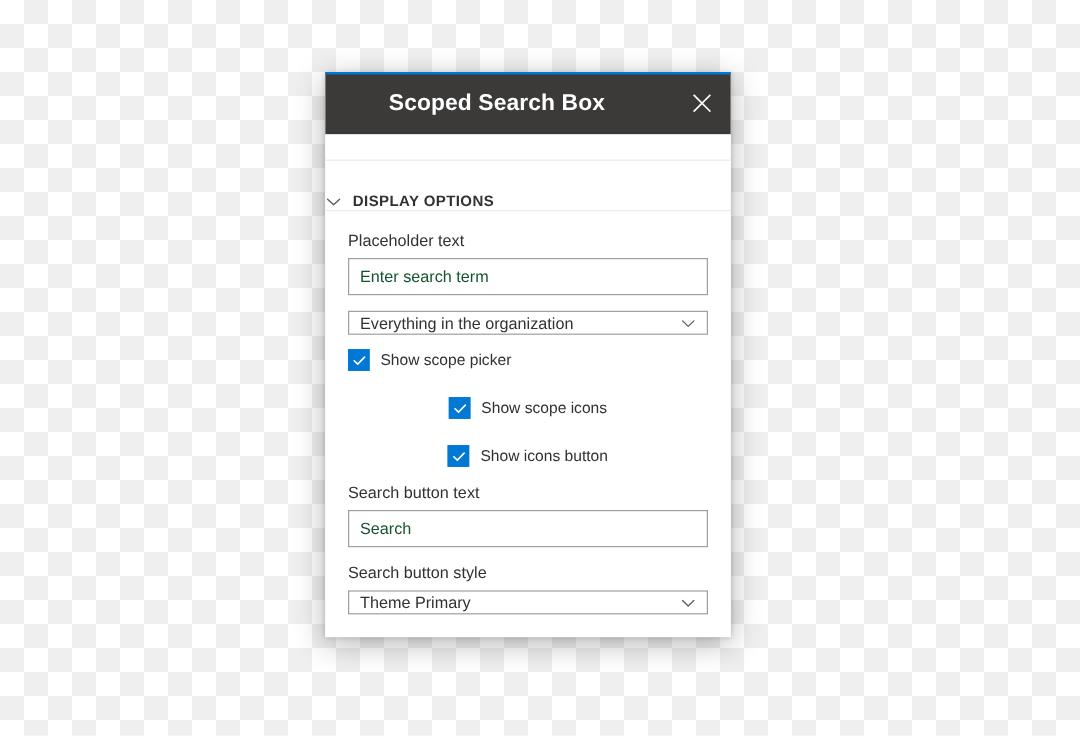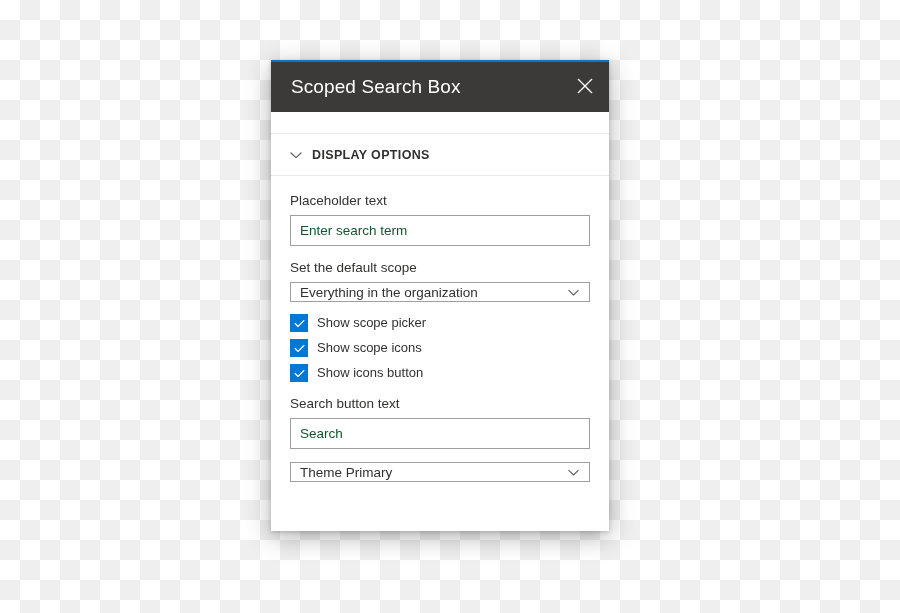--- a/index.html
+++ b/index.html
@@ -55,24 +55,25 @@
     height: 52px;
     background: #3b3a39;
     display: flex;
     align-items: center;
     padding: 0 0 0 20px;
     box-sizing: border-box;
   }
   .panel-title {
     color: #ffffff;
     font-size: 19px;
-    font-weight: 400;
+    font-weight: 700;
     letter-spacing: 0.1px;
     line-height: 1;
     white-space: nowrap;
+    margin-left: 33px;
   }
   .close-button {
     position: absolute;
     right: 0;
     top: 0;
     width: 48px;
     height: 52px;
     display: flex;
     align-items: center;
     justify-content: center;
@@ -92,22 +93,21 @@
 
   .spacer-top {
     height: 22px;
     border-bottom: 1px solid #edebe9;
     box-sizing: border-box;
   }
 
   .section-header {
     height: 42px;
     display: flex;
-    align-items: center;
-    padding-left: 18px;
+    align-items: flex-end;
     border-bottom: 1px solid #edebe9;
     box-sizing: border-box;
   }
   .chevron-small {
     width: 14px;
     height: 14px;
     margin-right: 9px;
     flex: 0 0 auto;
     display: block;
   }
@@ -171,21 +171,21 @@
 
   
   .checkbox-list { margin: 0; padding: 0; }
   .checkbox-row {
     display: flex;
     align-items: center;
     height: 24px;
     margin-bottom: 0;
     cursor: pointer;
   }
-  .checkbox-row + .checkbox-row { margin-top: 1px; }
+  .checkbox-row + .checkbox-row { margin-top: 16px; justify-content: center; }
   .cb-box {
     width: 18px;
     height: 18px;
     background: #0078d4;
     border: 1px solid #0078d4;
     box-sizing: border-box;
     display: flex;
     align-items: center;
     justify-content: center;
     flex: 0 0 auto;
@@ -233,21 +233,20 @@
         <span class="section-title">DISPLAY OPTIONS</span>
       </div>
 
       <div class="fields">
 
         <div class="field-label">Placeholder text</div>
         <div class="text-input">
           <span>Enter search term</span>
         </div>
 
-        <div class="field-label">Set the default scope</div>
         <div class="dropdown">
           <span class="dd-text">Everything in the organization</span>
           <span class="dd-chevron">
             <svg width="13" height="13" viewBox="0 0 13 13" aria-hidden="true">
               <path d="M1.8 4.4 L6.5 9 L11.2 4.4" stroke="#605e5c" stroke-width="1.1" fill="none" stroke-linecap="round" stroke-linejoin="round"></path>
             </svg>
           </span>
         </div>
 
         <div class="gap-after-dropdown"></div>
@@ -283,20 +282,21 @@
 
         </div>
 
         <div class="section-gap"></div>
 
         <div class="field-label">Search button text</div>
         <div class="text-input">
           <span>Search</span>
         </div>
 
+        <div class="field-label">Search button style</div>
         <div class="dropdown">
           <span class="dd-text">Theme Primary</span>
           <span class="dd-chevron">
             <svg width="13" height="13" viewBox="0 0 13 13" aria-hidden="true">
               <path d="M1.8 4.4 L6.5 9 L11.2 4.4" stroke="#605e5c" stroke-width="1.1" fill="none" stroke-linecap="round" stroke-linejoin="round"></path>
             </svg>
           </span>
         </div>
 
       </div>

